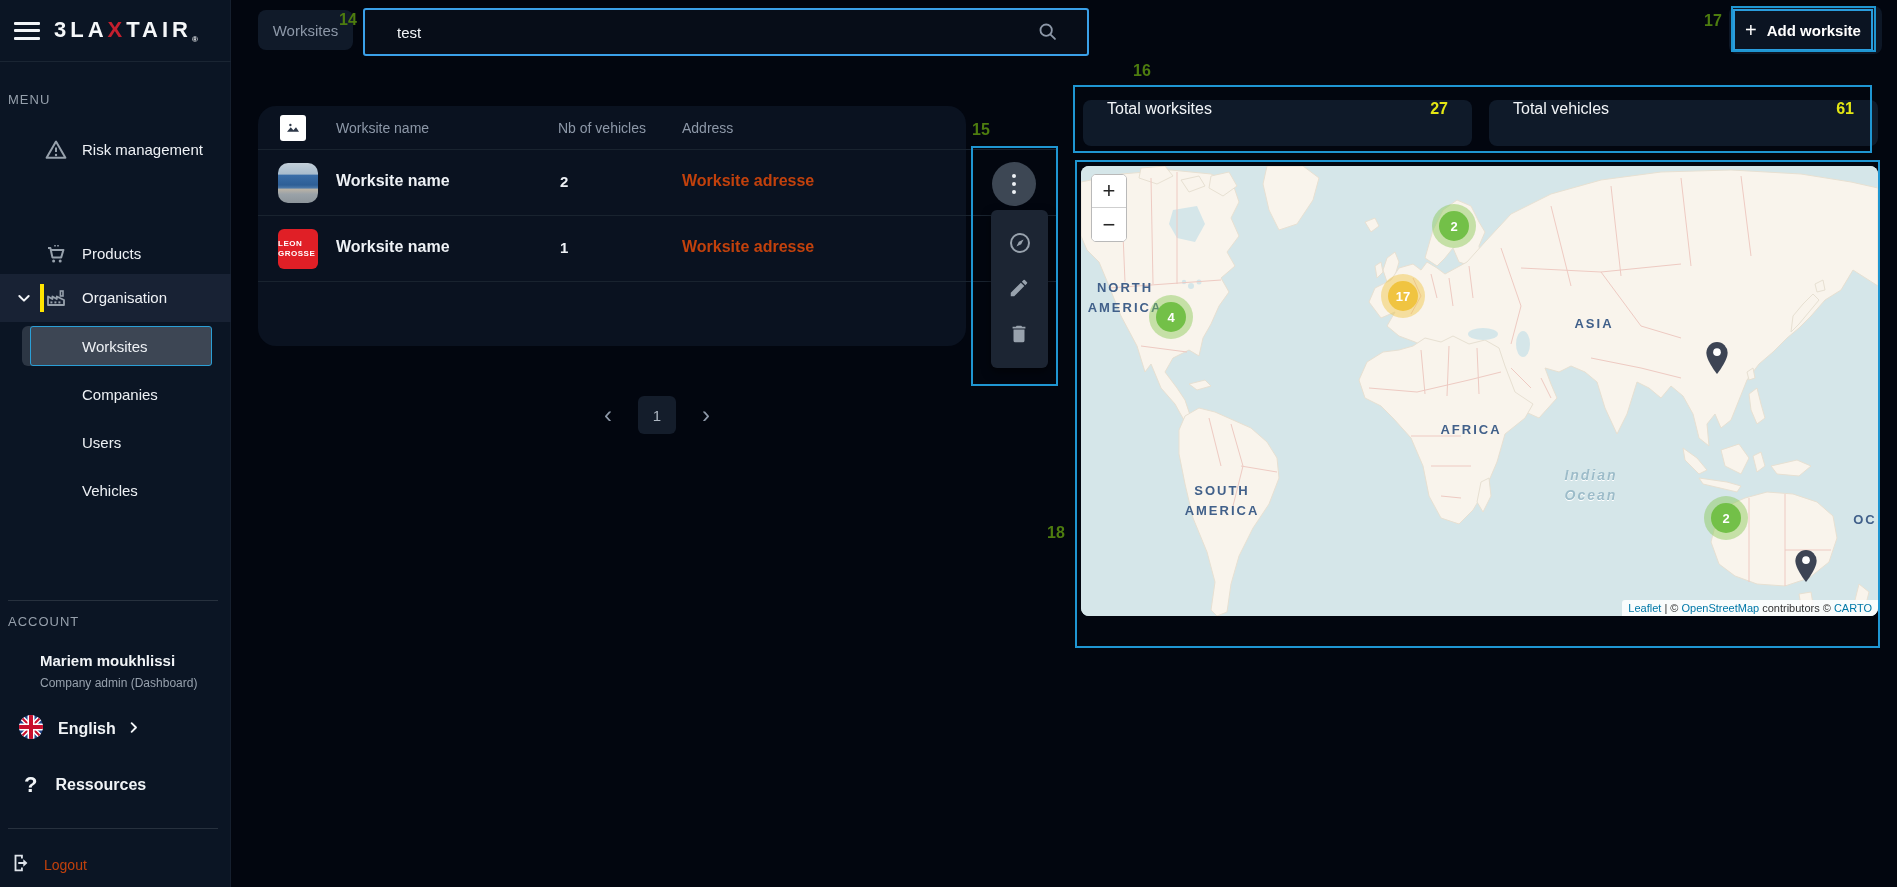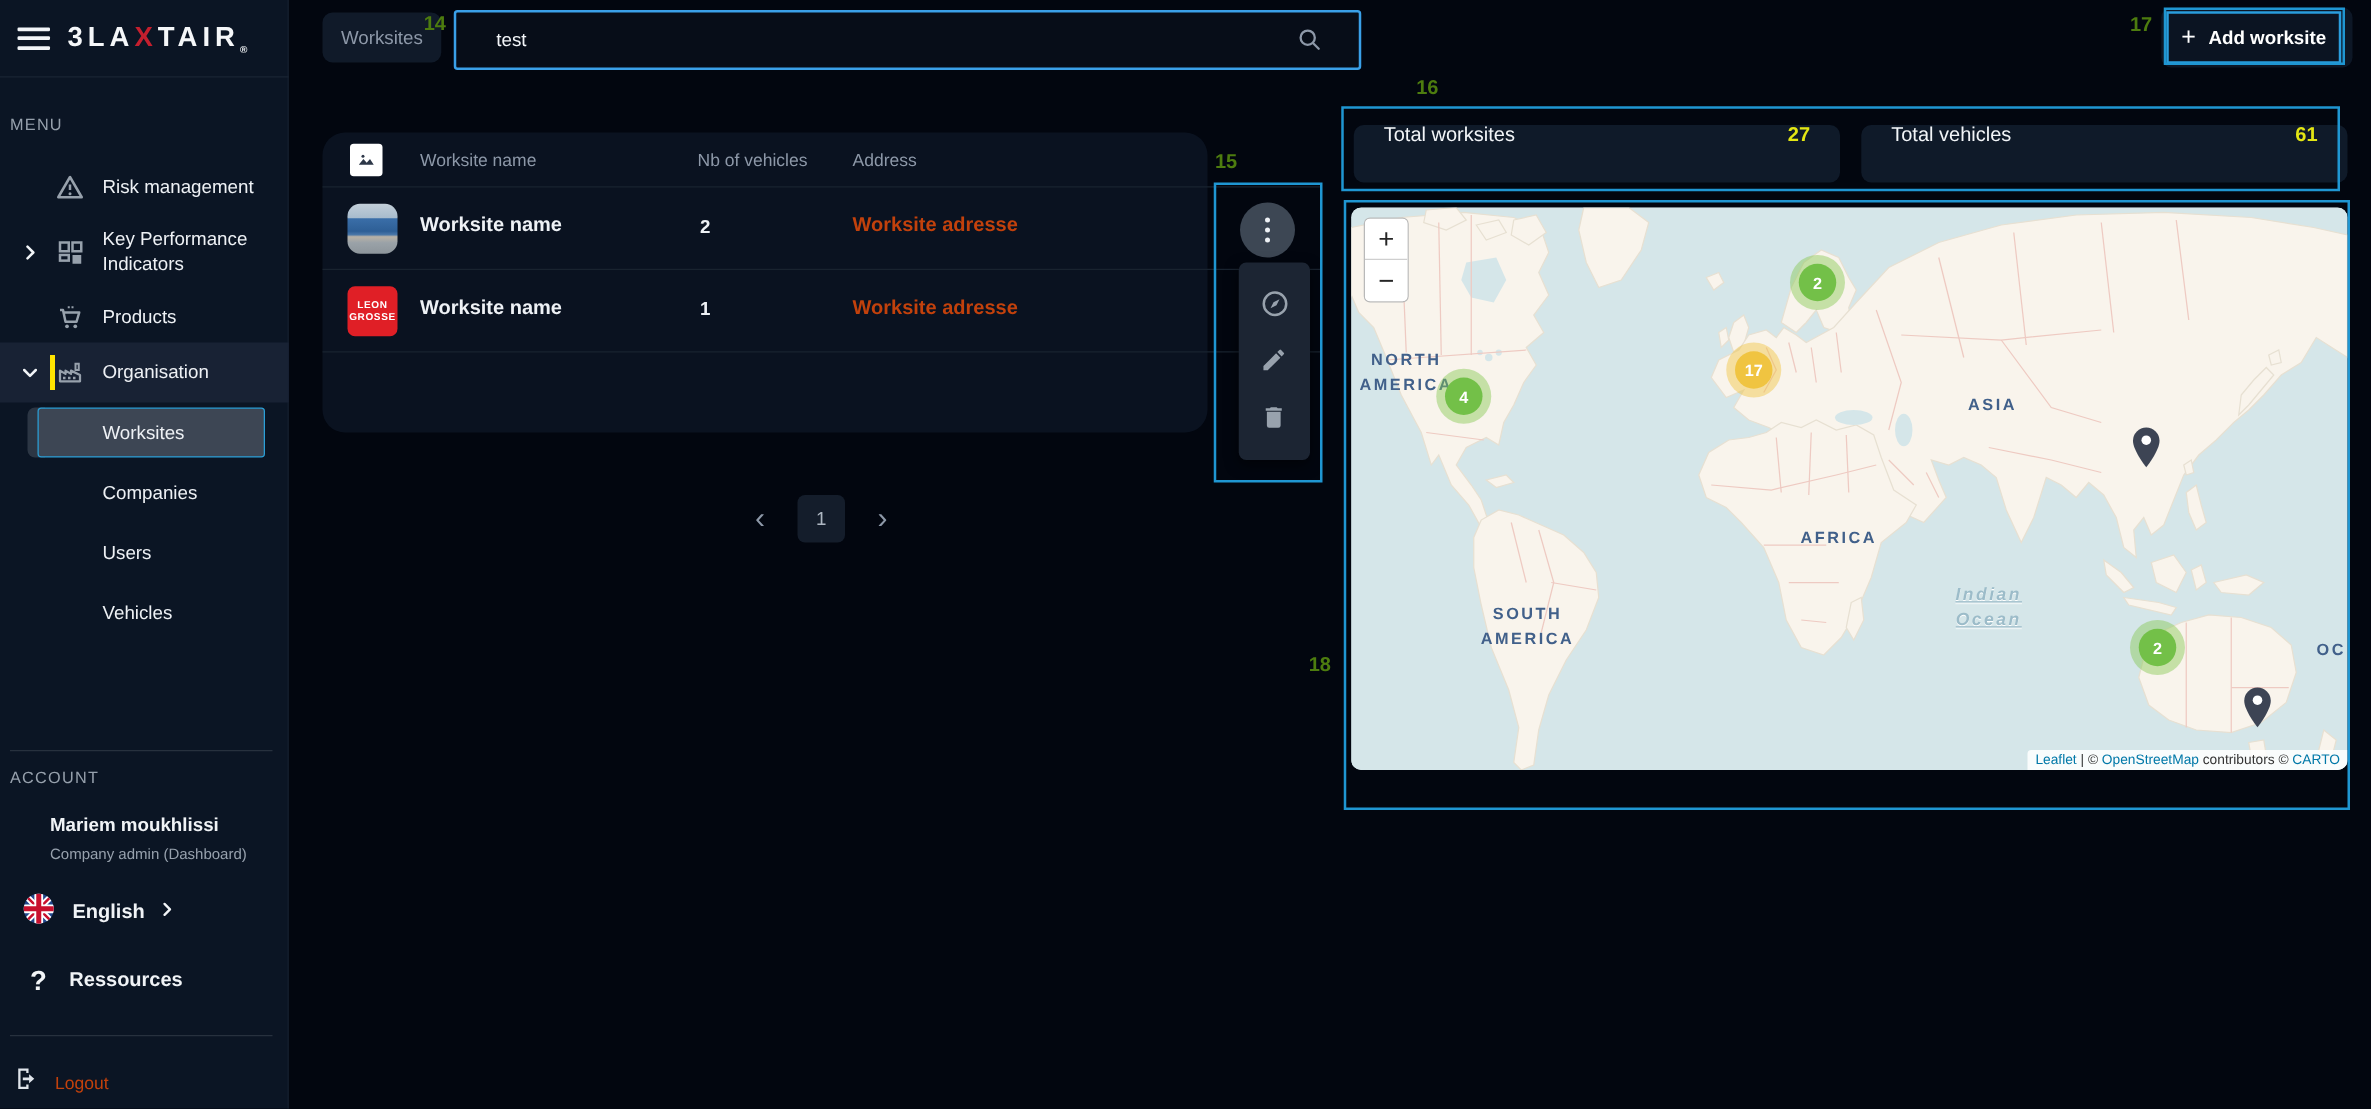--- a/index.html
+++ b/index.html
@@ -64,21 +64,21 @@
   .t-header .h-veh  { position:absolute; left:300px; top:14px; }
   .t-header .h-addr { position:absolute; left:424px; top:14px; }
   .img-ph { position:absolute; left:22px; top:9px; width:26px; height:26px; background:#fff; border-radius:3px;
     display:flex; align-items:center; justify-content:center; }
   .t-row { position:absolute; left:0; width:798px; height:66px; border-bottom:1px solid #19232f; cursor:pointer; }
   .t-row .c-name { position:absolute; left:78px; top:22px; font-size:16px; font-weight:bold; color:#eef1f5; }
   .t-row .c-veh  { position:absolute; left:302px; top:23px; font-size:15px; font-weight:bold; color:#eef1f5; }
   .t-row .c-addr { position:absolute; left:424px; top:22px; font-size:16px; font-weight:bold; color:#c2410c; }
   .thumb { position:absolute; left:20px; top:13px; width:40px; height:40px; border-radius:10px; overflow:hidden; }
   .thumb.photo { background:linear-gradient(180deg,#c3cfd9 0%,#a8bccd 28%,#3a6ea8 30%,#2e5f96 55%,#4a77a8 62%,#b9b2a6 66%,#9aa2a8 78%,#8d959b 100%); }
-  .thumb.leon { background:#e01f26; border-radius:6px; display:flex; flex-direction:column; align-items:center; justify-content:center; }
+  .thumb.leon { background:#e01f26; border-radius:6px; display:flex; flex-direction:column; justify-content:center; }
   .thumb.leon span { color:#fff; font-size:8px; font-weight:bold; letter-spacing:.5px; line-height:1.2; }
   .pagination { position:absolute; left:0; top:277px; width:798px; height:64px; display:flex;
     align-items:center; justify-content:center; gap:26px; }
   .pg-arrow { font-size:24px; color:#8d98a8; cursor:pointer; line-height:1; }
   .pg-num { width:38px; height:38px; background:#141d2b; border-radius:6px; display:flex; align-items:center;
     justify-content:center; font-size:15px; color:#aeb7c2; cursor:pointer; }
 
   
   .kebab { position:absolute; left:992px; top:162px; width:44px; height:44px; border-radius:50%;
     background:#3d4754; display:flex; flex-direction:column; align-items:center; justify-content:center;
@@ -97,21 +97,21 @@
   #card-worksites { left:1083px; width:389px; }
   #card-vehicles  { left:1489px; width:389px; }
 
   
   #map { position:absolute; left:1081px; top:166px; width:797px; height:450px; border-radius:8px;
     overflow:hidden; background:#d5e6e9; }
   .map-label { position:absolute; font-size:13px; font-weight:bold; letter-spacing:2px; color:#41608a;
     text-align:center; white-space:pre-line; line-height:1.5; }
   .ocean-label { position:absolute; font-size:14px; font-style:italic; font-weight:bold; letter-spacing:2px;
     color:#9cbcc9; text-align:center; white-space:pre-line; line-height:1.4;
-    text-shadow:0 1px 0 #fff;text-decoration:underline; }
+    text-shadow:0 1px 0 #fff; }
   .zoom-ctl { position:absolute; left:10px; top:8px; width:36px; background:#fff; border:1px solid #b9b9b9;
     border-radius:5px; overflow:hidden; z-index:8; }
   .zoom-btn { width:100%; height:33px; display:flex; align-items:center; justify-content:center;
     font-size:22px; color:#262626; cursor:pointer; background:#fff; }
   .zoom-btn:first-child { border-bottom:1px solid #cfcfcf; }
   .cluster { position:absolute; border-radius:50%; width:30px; height:30px; display:flex; align-items:center;
     justify-content:center; font-size:13px; font-weight:bold; color:#fff; z-index:6; cursor:pointer; }
   .cluster.green { background:#73c048; box-shadow:0 0 0 7px rgba(133,199,83,.45); }
   .cluster.amber { background:#f0c441; box-shadow:0 0 0 7px rgba(240,196,65,.45); }
   .pin { position:absolute; width:26px; height:34px; z-index:6; cursor:pointer; }
@@ -144,36 +144,20 @@
       <span class="ico">
         <svg viewBox="0 0 24 24" width="24" height="24">
             <path d="M12 3.6 2.6 19.8h18.8z" fill="none" stroke="#97a1ac" stroke-width="2" stroke-linejoin="round"></path>
             <line x1="12" y1="9.6" x2="12" y2="14" stroke="#97a1ac" stroke-width="2"></line>
             <circle cx="12" cy="17" r="1.2" fill="#97a1ac"></circle>
           </svg>
       </span>
       <span class="lbl">Risk management</span>
     </div>
 
-    <div class="sb-item" style="top:174px;height:56px">
-      <span class="chev">
-        <svg viewBox="0 0 24 24" width="16" height="16">
-            <polyline points="9,5 16,12 9,19" fill="none" stroke="#f2f5f8" stroke-width="3" stroke-linecap="round" stroke-linejoin="round"></polyline>
-          </svg>
-      </span>
-      <span class="ico">
-        <svg viewBox="0 0 24 24" width="24" height="24">
-            <rect x="4" y="4" width="7" height="7" fill="none" stroke="#97a1ac" stroke-width="2"></rect>
-            <rect x="14" y="4" width="7" height="7" fill="none" stroke="#97a1ac" stroke-width="2"></rect>
-            <rect x="4" y="14" width="7" height="4.5" fill="none" stroke="#97a1ac" stroke-width="2"></rect>
-            <rect x="14" y="14" width="7" height="7" fill="#97a1ac"></rect>
-          </svg>
-      </span>
-      <span class="lbl">Key Performance Indicators</span>
-    </div>
 
     <div class="sb-item active" style="top:274px">
       <span class="chev">
         <svg viewBox="0 0 24 24" width="16" height="16">
             <polyline points="5,9 12,16 19,9" fill="none" stroke="#f2f5f8" stroke-width="3" stroke-linecap="round" stroke-linejoin="round"></polyline>
           </svg>
       </span>
       <span class="ybar"></span>
       <span class="ico">
         <svg viewBox="0 0 24 24" width="24" height="24">

